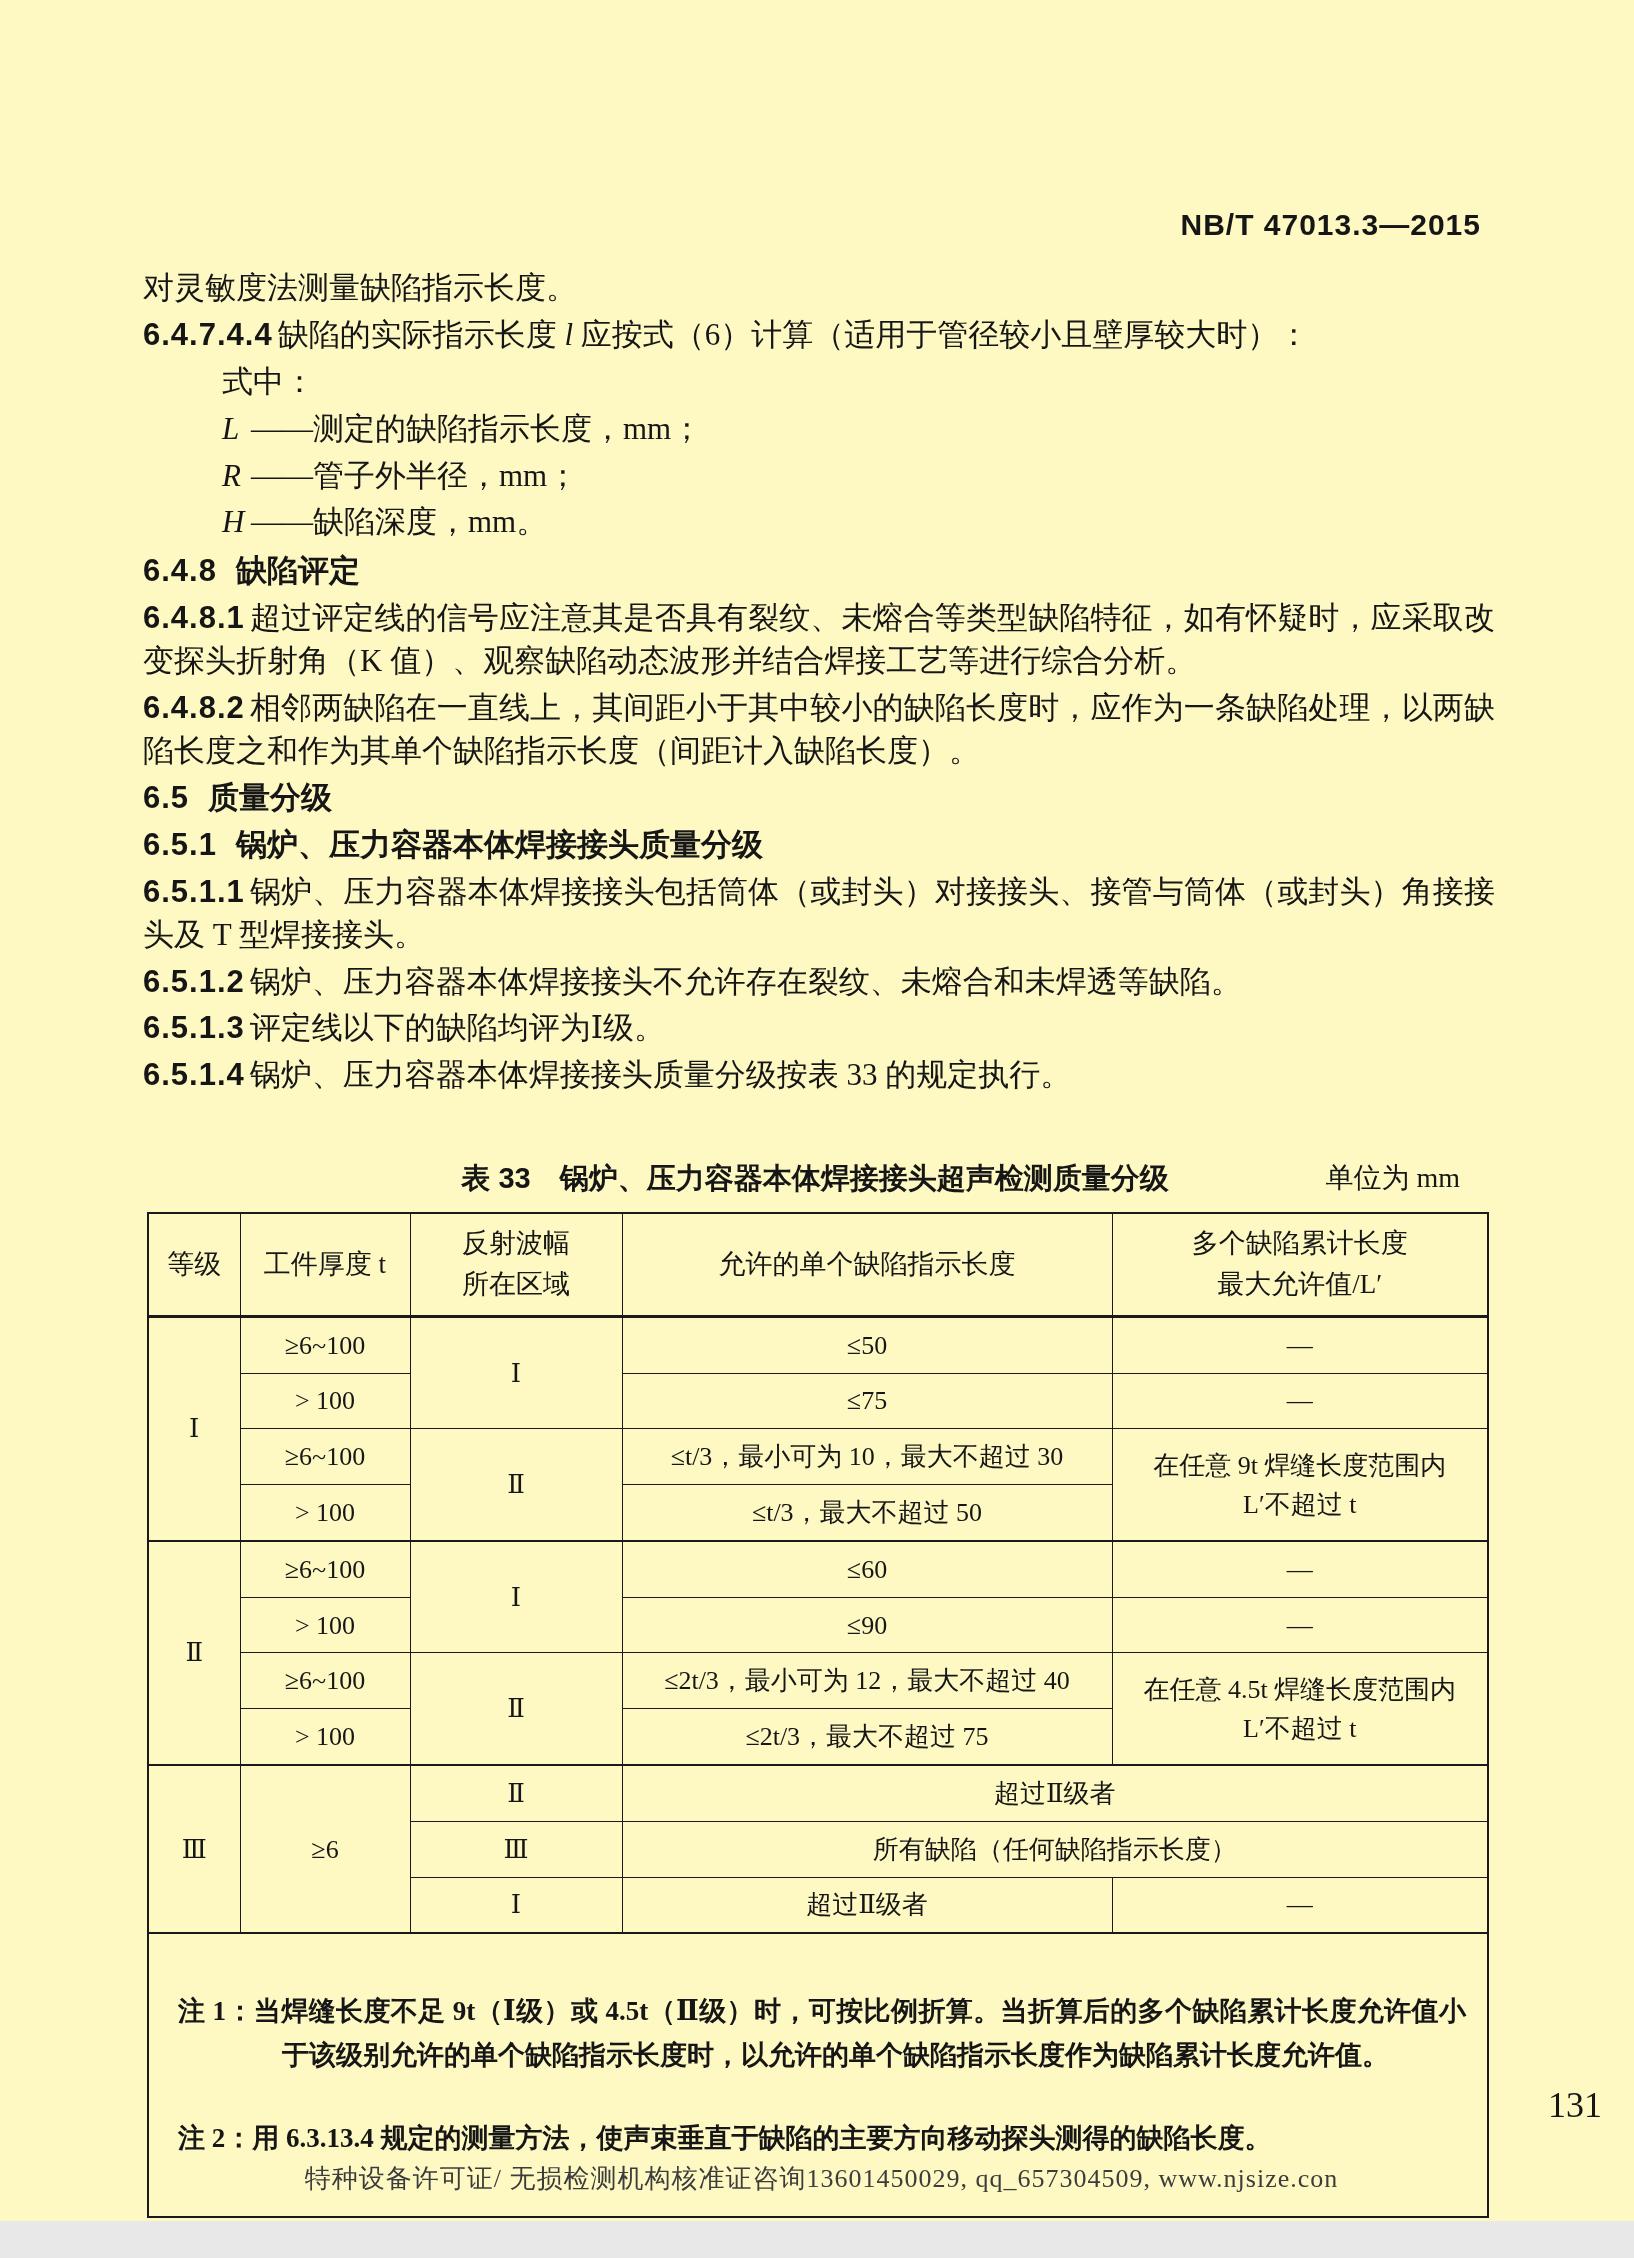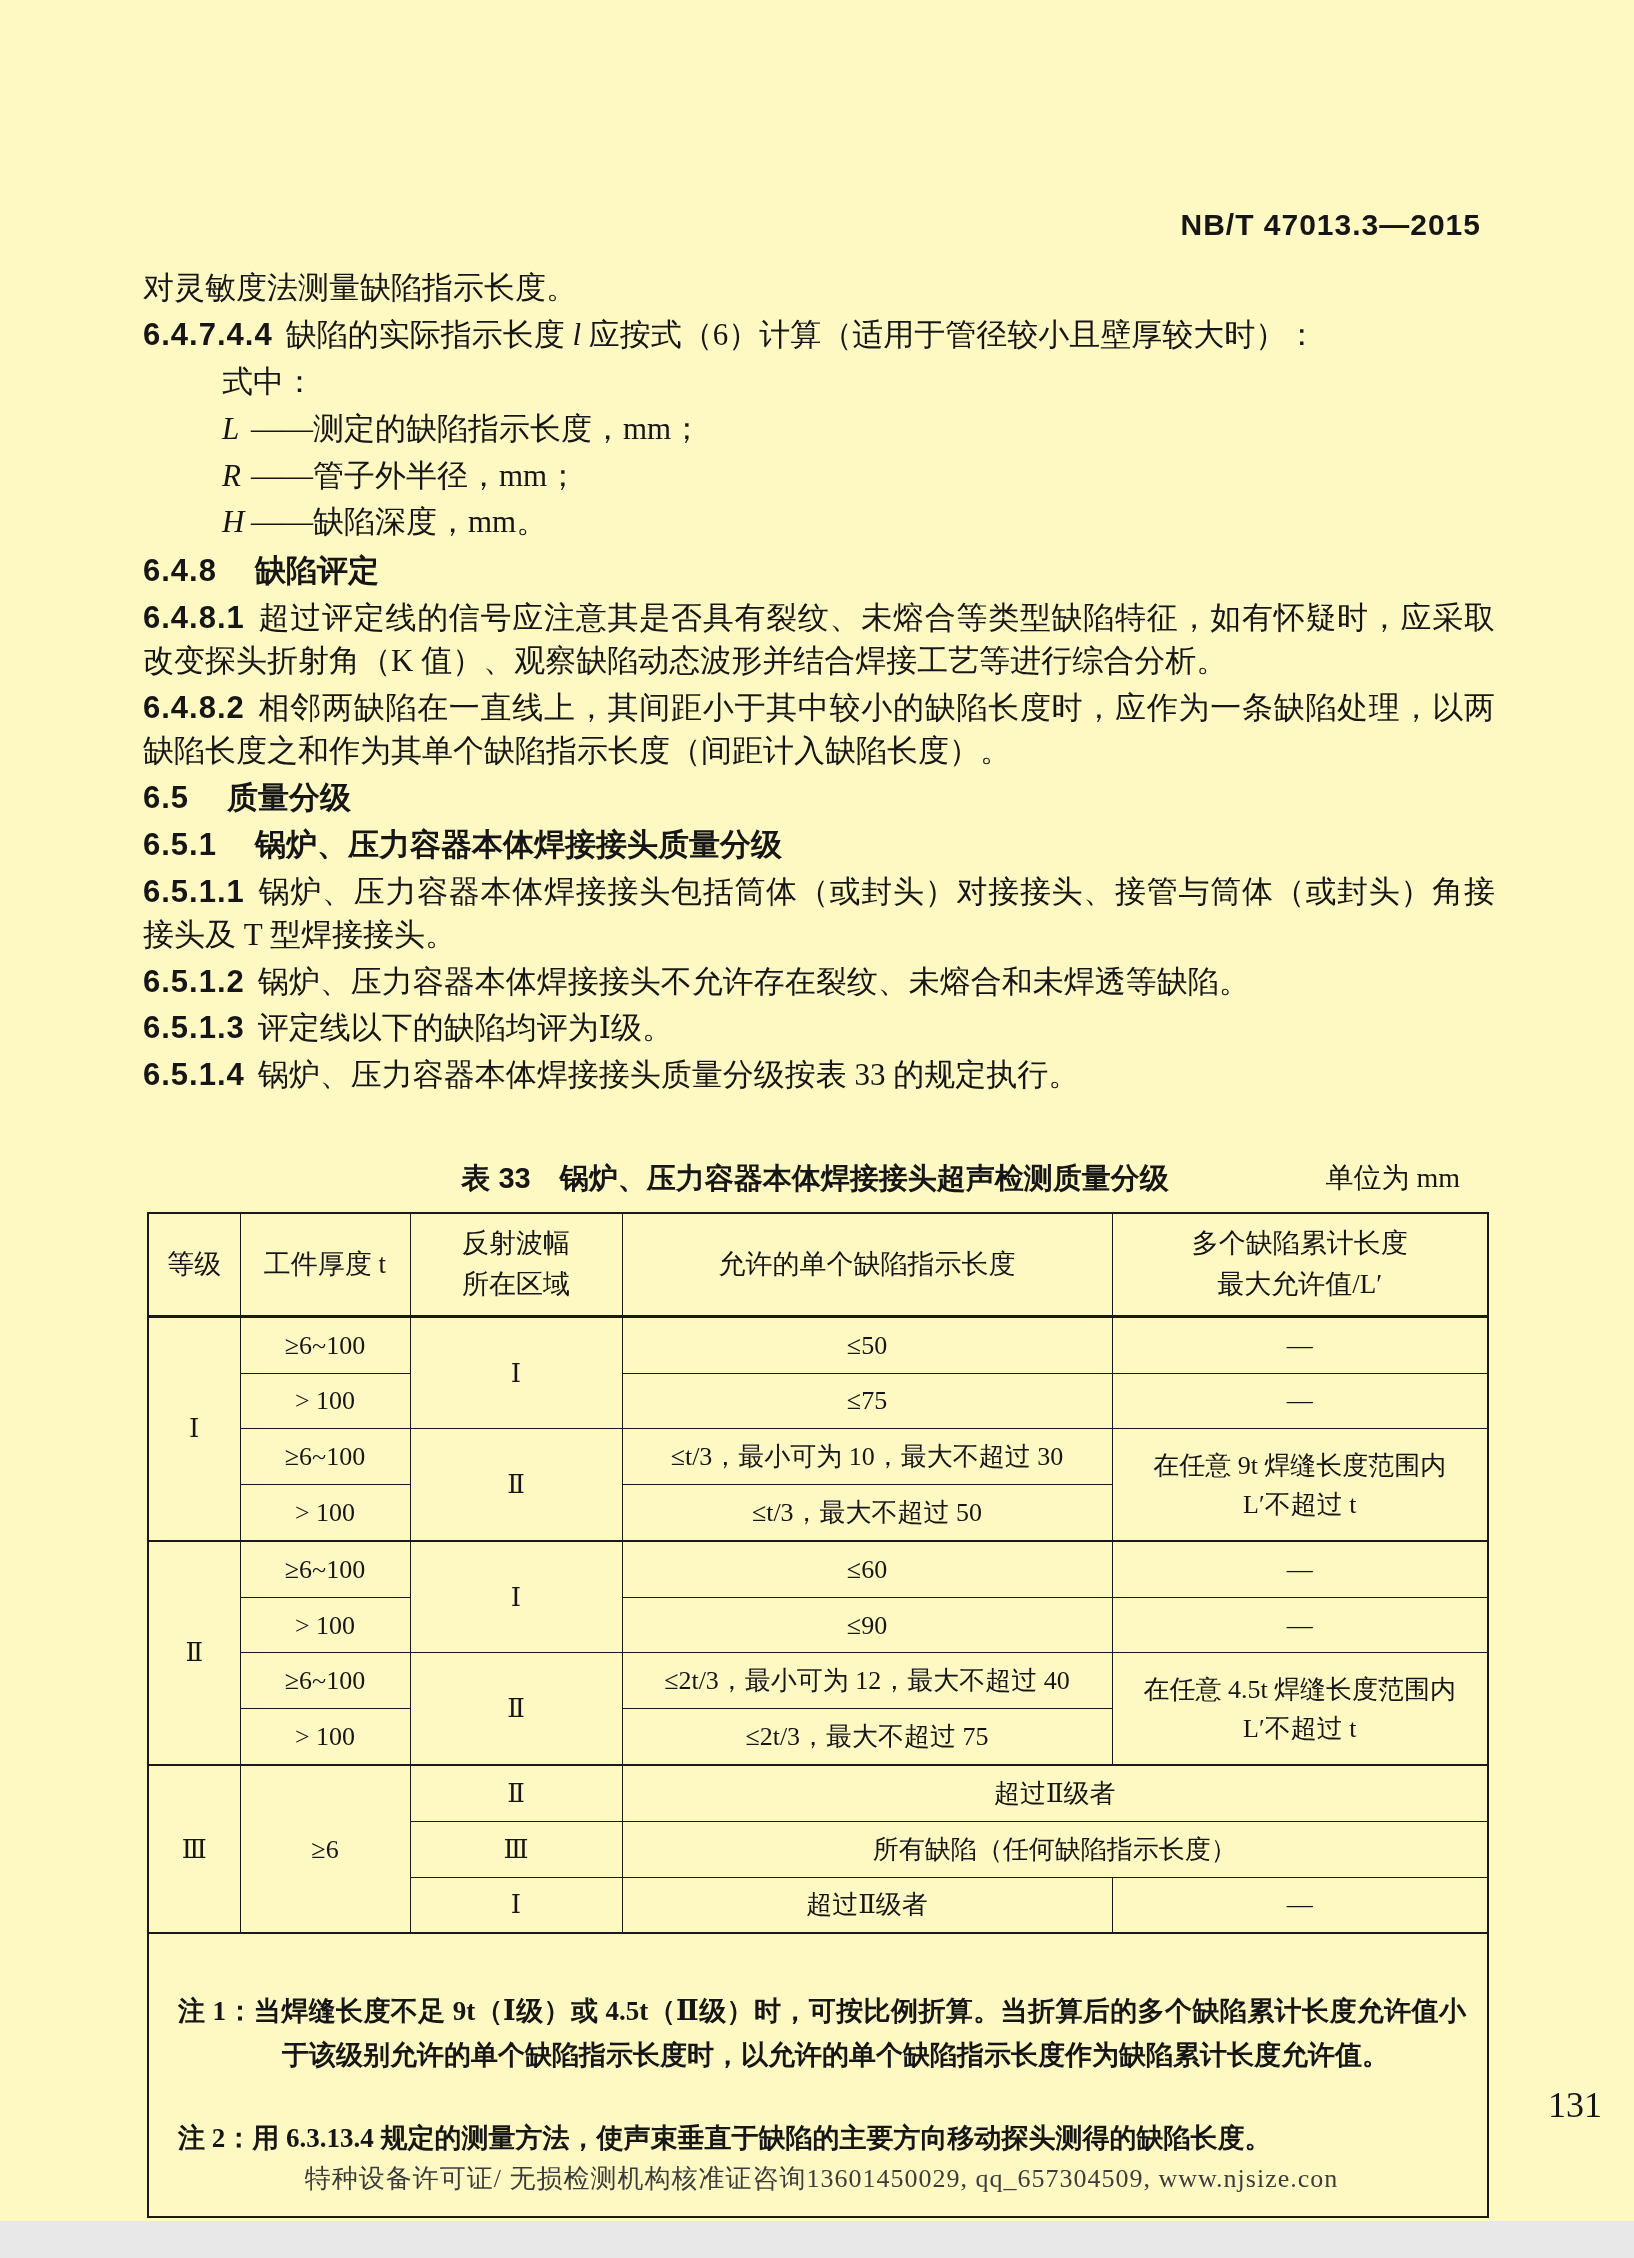--- a/index.html
+++ b/index.html
@@ -18,24 +18,24 @@
     font-size:30px;font-weight:bold;letter-spacing:1px;
   }
   .content{
     position:absolute;left:143px;top:266px;width:1352px;
     font-size:31px;line-height:43px;
   }
   .content p{margin:0 0 3.9px 0;}
   .jc{text-align:justify;}
   .cnum{
     font-family:"Liberation Sans","DejaVu Sans",sans-serif;
-    font-weight:bold;margin-right:13px;letter-spacing:1px;
+    font-weight:bold;margin-right:5px;letter-spacing:1px;
   }
   .heading{font-family:"Liberation Sans","DejaVu Sans",sans-serif;font-weight:bold;}
-  .heading .cnum{margin-right:38px;}
+  .heading .cnum{margin-right:19px;}
   .var{font-family:"Liberation Serif","DejaVu Serif",serif;font-style:italic;}
   .formula-row{position:relative;height:58px;margin:1.9px 0 5.8px 0;}
   .expr{
     position:absolute;left:579px;top:7.7px;
     font-style:italic;font-size:32px;letter-spacing:1px;
   }
   .leader{
     position:absolute;left:966px;width:294px;top:30px;
     border-top:2.9px dotted #2a2a2a;
   }

